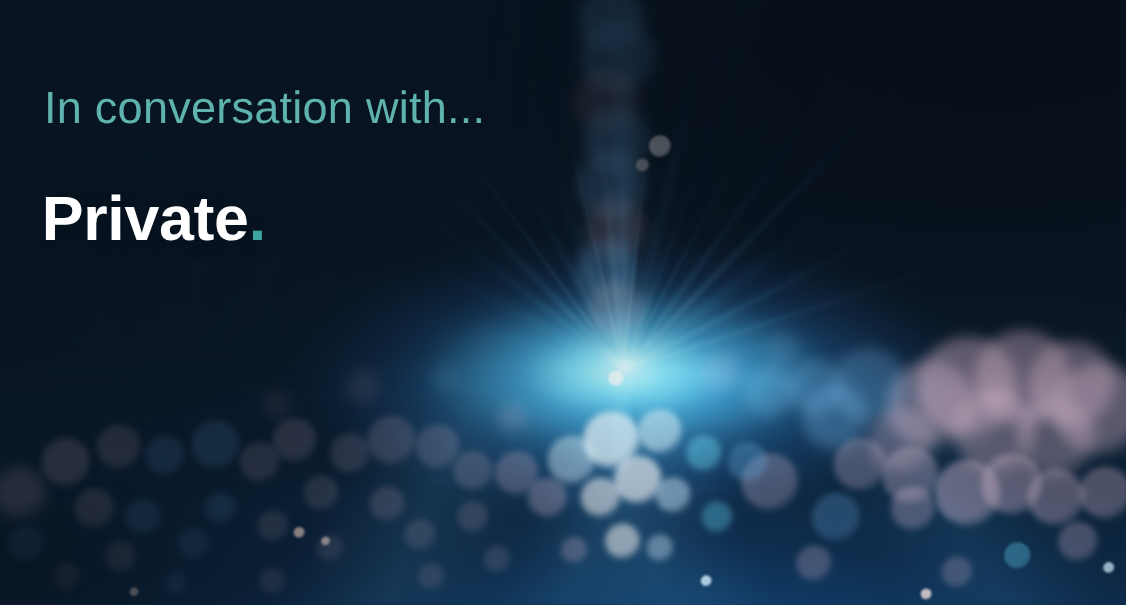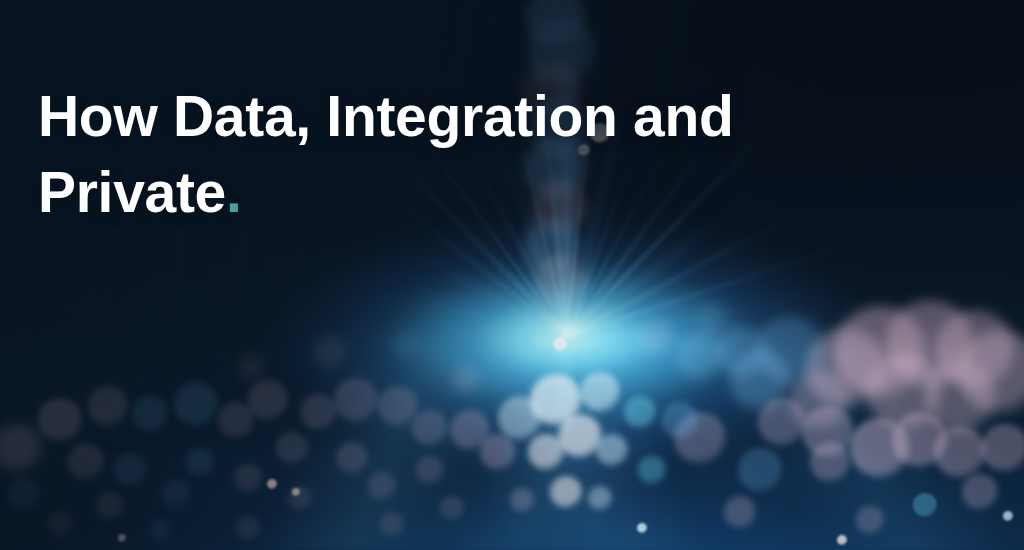--- a/index.html
+++ b/index.html
@@ -250,20 +250,20 @@
       <div class="b sharp" style="left: 637px; top: 523px; width: 10px; height: 10px; opacity: 0.8; background: radial-gradient(circle at 42% 38%, rgb(207, 238, 255) 0%, rgb(207, 238, 255) 58%, rgba(255, 255, 255, 0.1) 80%, rgba(255, 255, 255, 0) 100%); box-shadow: rgba(255, 255, 255, 0.18) 0px 0px 4px inset;"></div>
       <div class="b sharp" style="left: 837px; top: 535px; width: 10px; height: 10px; opacity: 0.75; background: radial-gradient(circle at 42% 38%, rgb(255, 227, 210) 0%, rgb(255, 227, 210) 58%, rgba(255, 255, 255, 0.1) 80%, rgba(255, 255, 255, 0) 100%); box-shadow: rgba(255, 255, 255, 0.18) 0px 0px 4px inset;"></div>
       <div class="b sharp" style="left: 1003px; top: 511px; width: 10px; height: 10px; opacity: 0.7; background: radial-gradient(circle at 42% 38%, rgb(207, 234, 255) 0%, rgb(207, 234, 255) 58%, rgba(255, 255, 255, 0.1) 80%, rgba(255, 255, 255, 0) 100%); box-shadow: rgba(255, 255, 255, 0.18) 0px 0px 4px inset;"></div>
       <div class="b sharp" style="left: 118px; top: 534px; width: 8px; height: 8px; opacity: 0.7; background: radial-gradient(circle at 42% 38%, rgb(255, 217, 200) 0%, rgb(255, 217, 200) 58%, rgba(255, 255, 255, 0.1) 80%, rgba(255, 255, 255, 0) 100%); box-shadow: rgba(255, 255, 255, 0.18) 0px 0px 3px inset;"></div>
       <div class="b sharp" style="left: 553px; top: 337px; width: 14px; height: 14px; opacity: 0.75; background: radial-gradient(circle at 42% 38%, rgb(255, 255, 255) 0%, rgb(255, 255, 255) 58%, rgba(255, 255, 255, 0.1) 80%, rgba(255, 255, 255, 0) 100%); box-shadow: rgba(255, 255, 255, 0.18) 0px 0px 5px inset;"></div>
     </div>
   <div class="bg-layer" id="bg-vignette"></div>
   <div class="bg-layer" id="bg-textscrim"></div>
 
   <div id="content">
+    <div id="eyebrow">In conversation with...</div>
 
     <h1 id="headline">
-      <span class="hl-line">How Data, Integration and</span>
       <span class="hl-line"><span>Private</span><span class="dot">.</span></span>
     </h1>
   </div>
 
 </div>
 
 </body></html>

